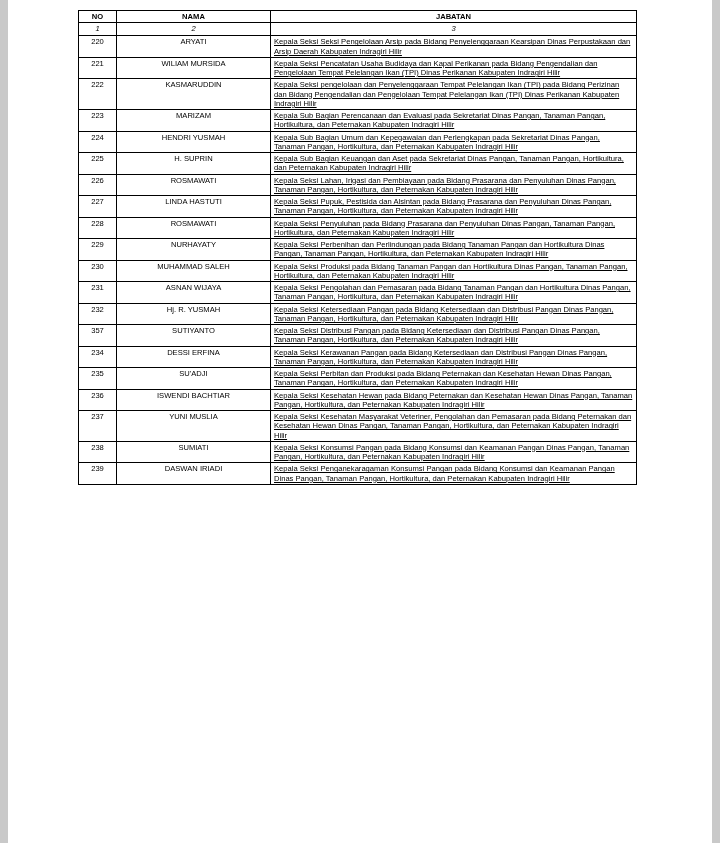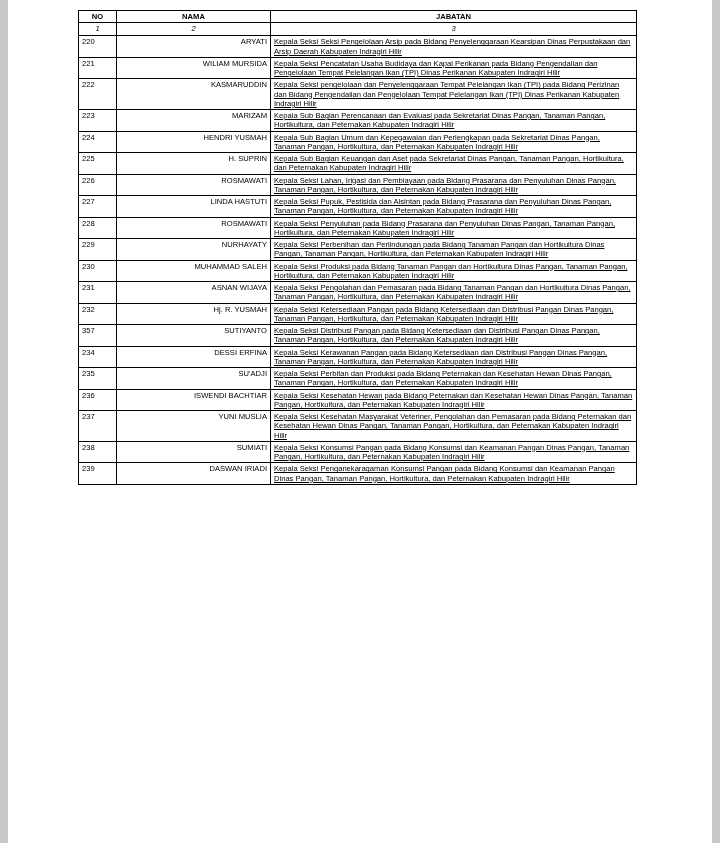--- a/index.html
+++ b/index.html
@@ -64,26 +64,26 @@
 
   .numrow td {
     text-align: center;
     font-style: italic;
     font-size: 7.5px;
     padding: 0px 2px 1px 2px;
     height: 10px;
     color: #000;
   }
   td.c-no {
-    text-align: left;
+    text-align: center;
     padding-right: 4px;
     white-space: nowrap;
   }
   td.c-nama {
-    text-align: right;
+    text-align: center;
     margin-left: 16px;
   }
   td.c-jab {
     text-align: left;
     text-decoration: underline;
   }
   .footer {
     position: absolute;
     left: 0;
     top: 824px;

